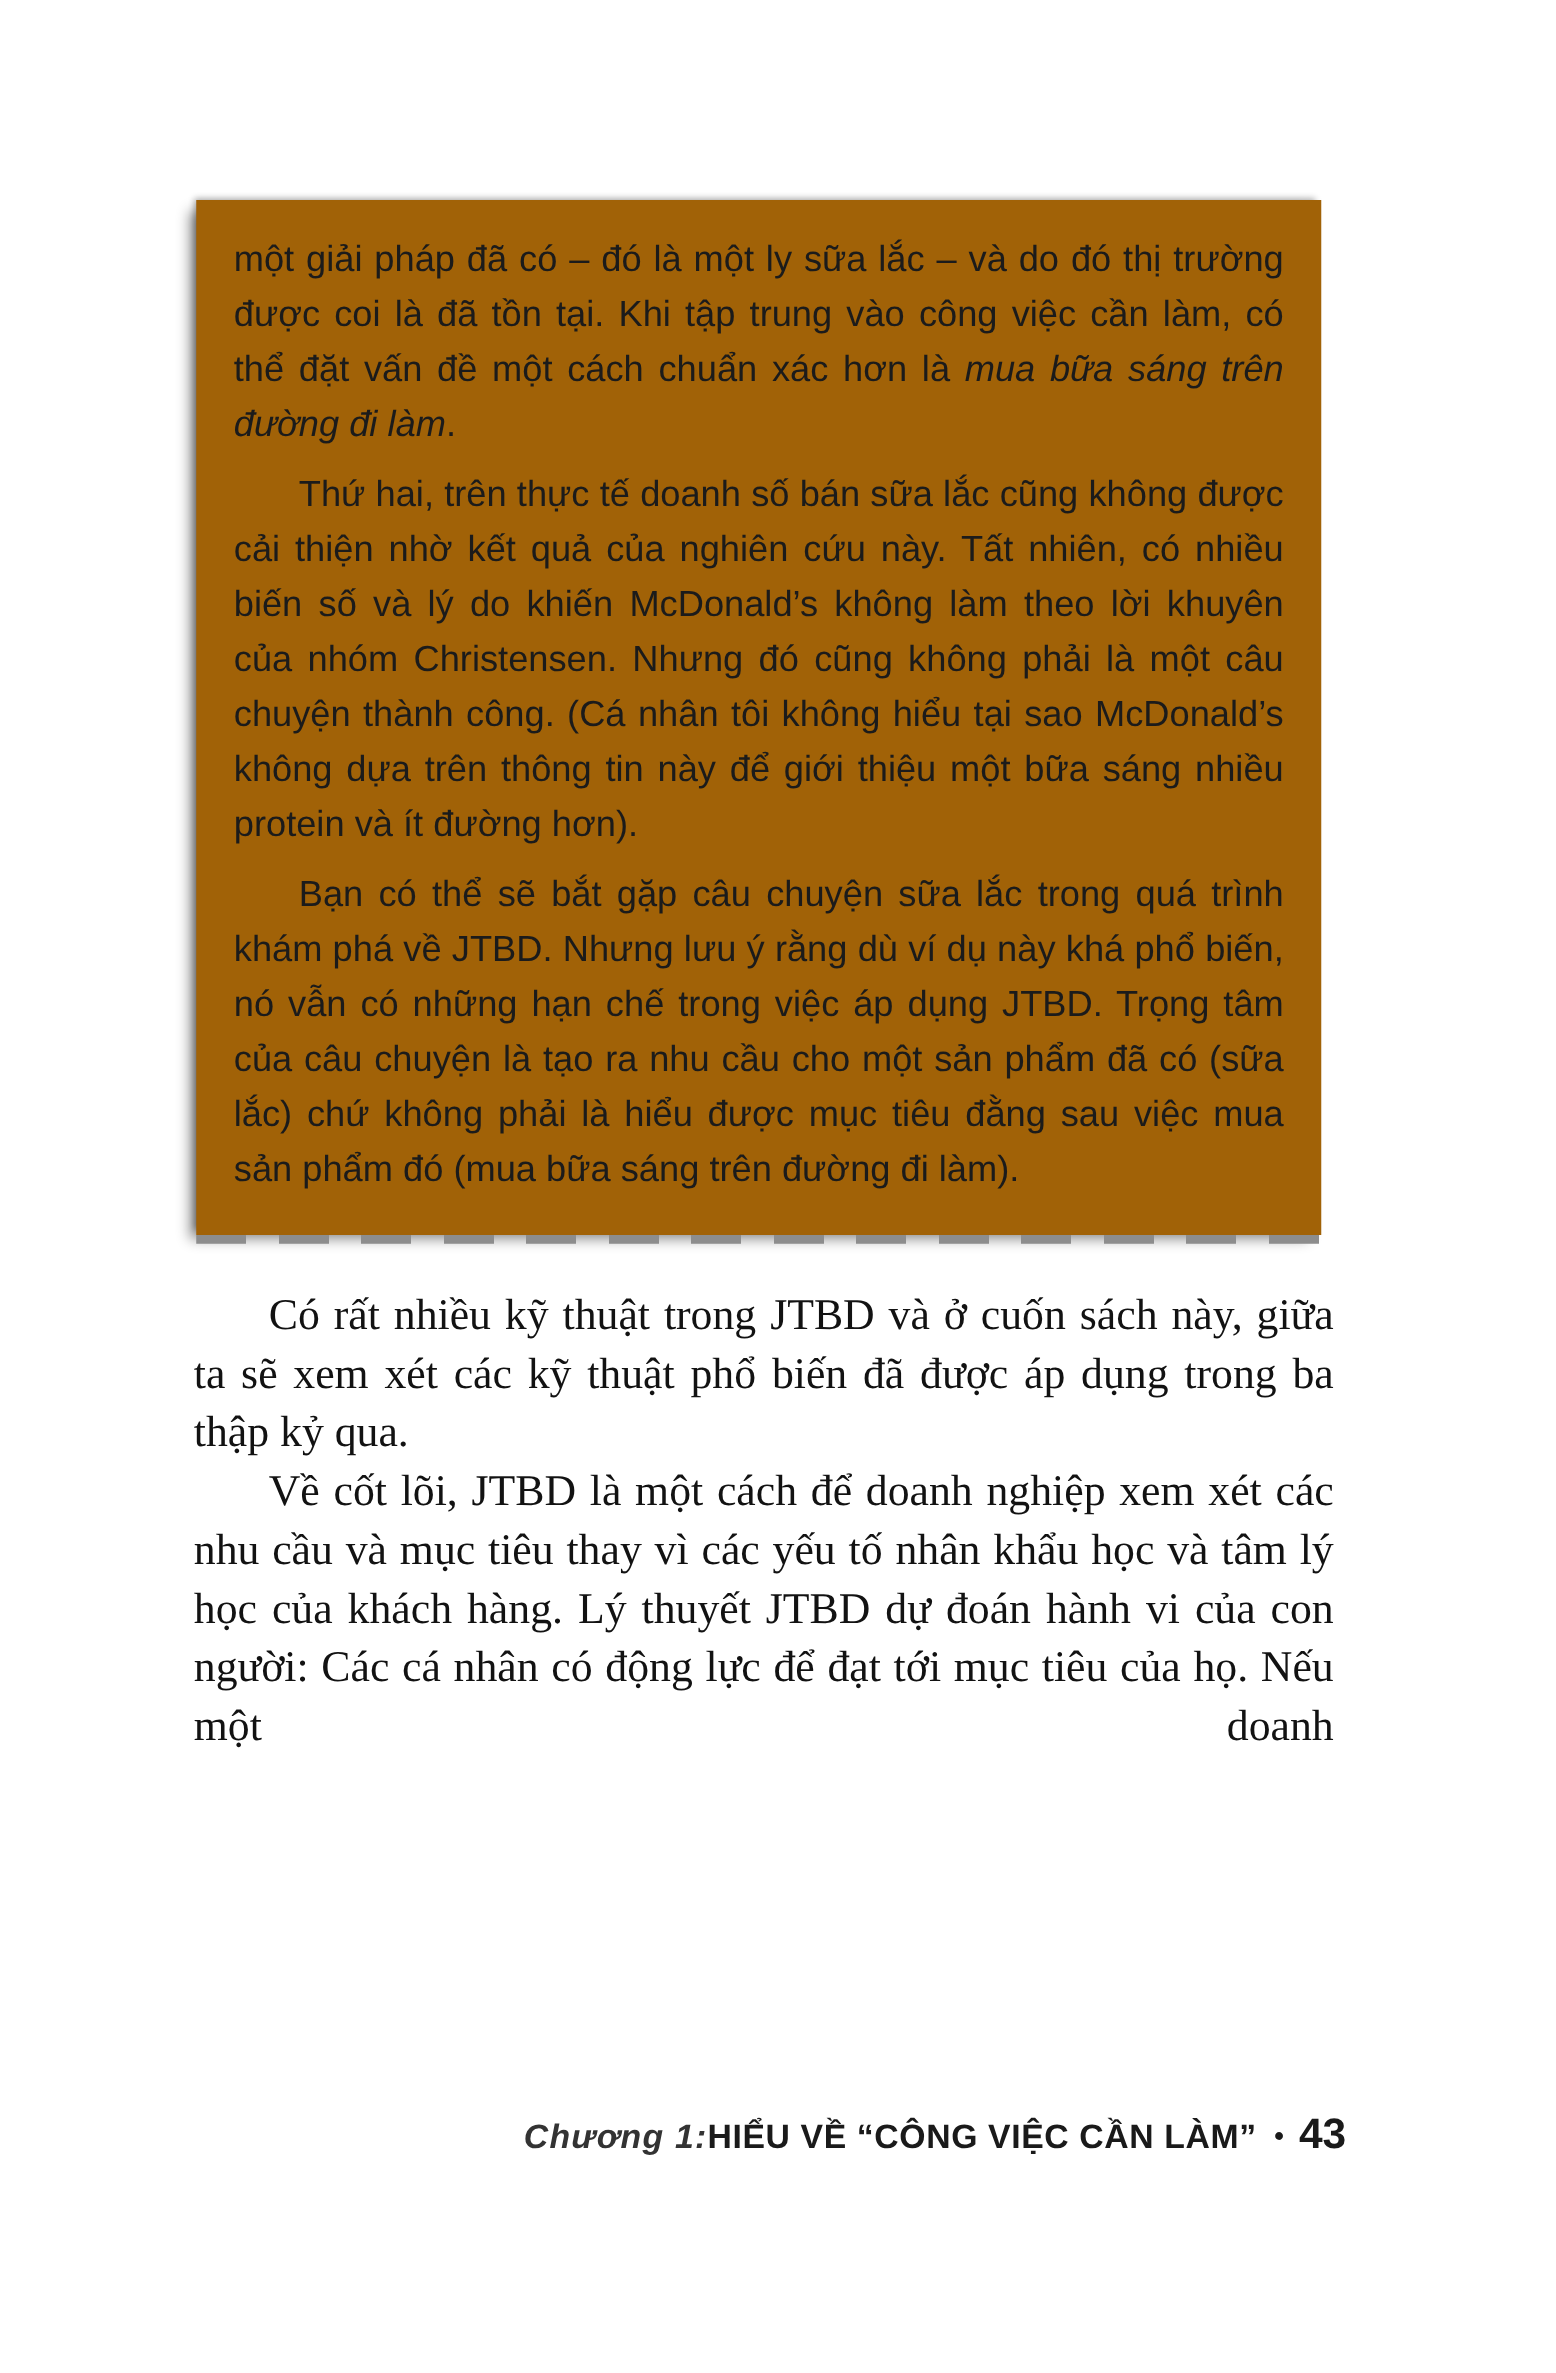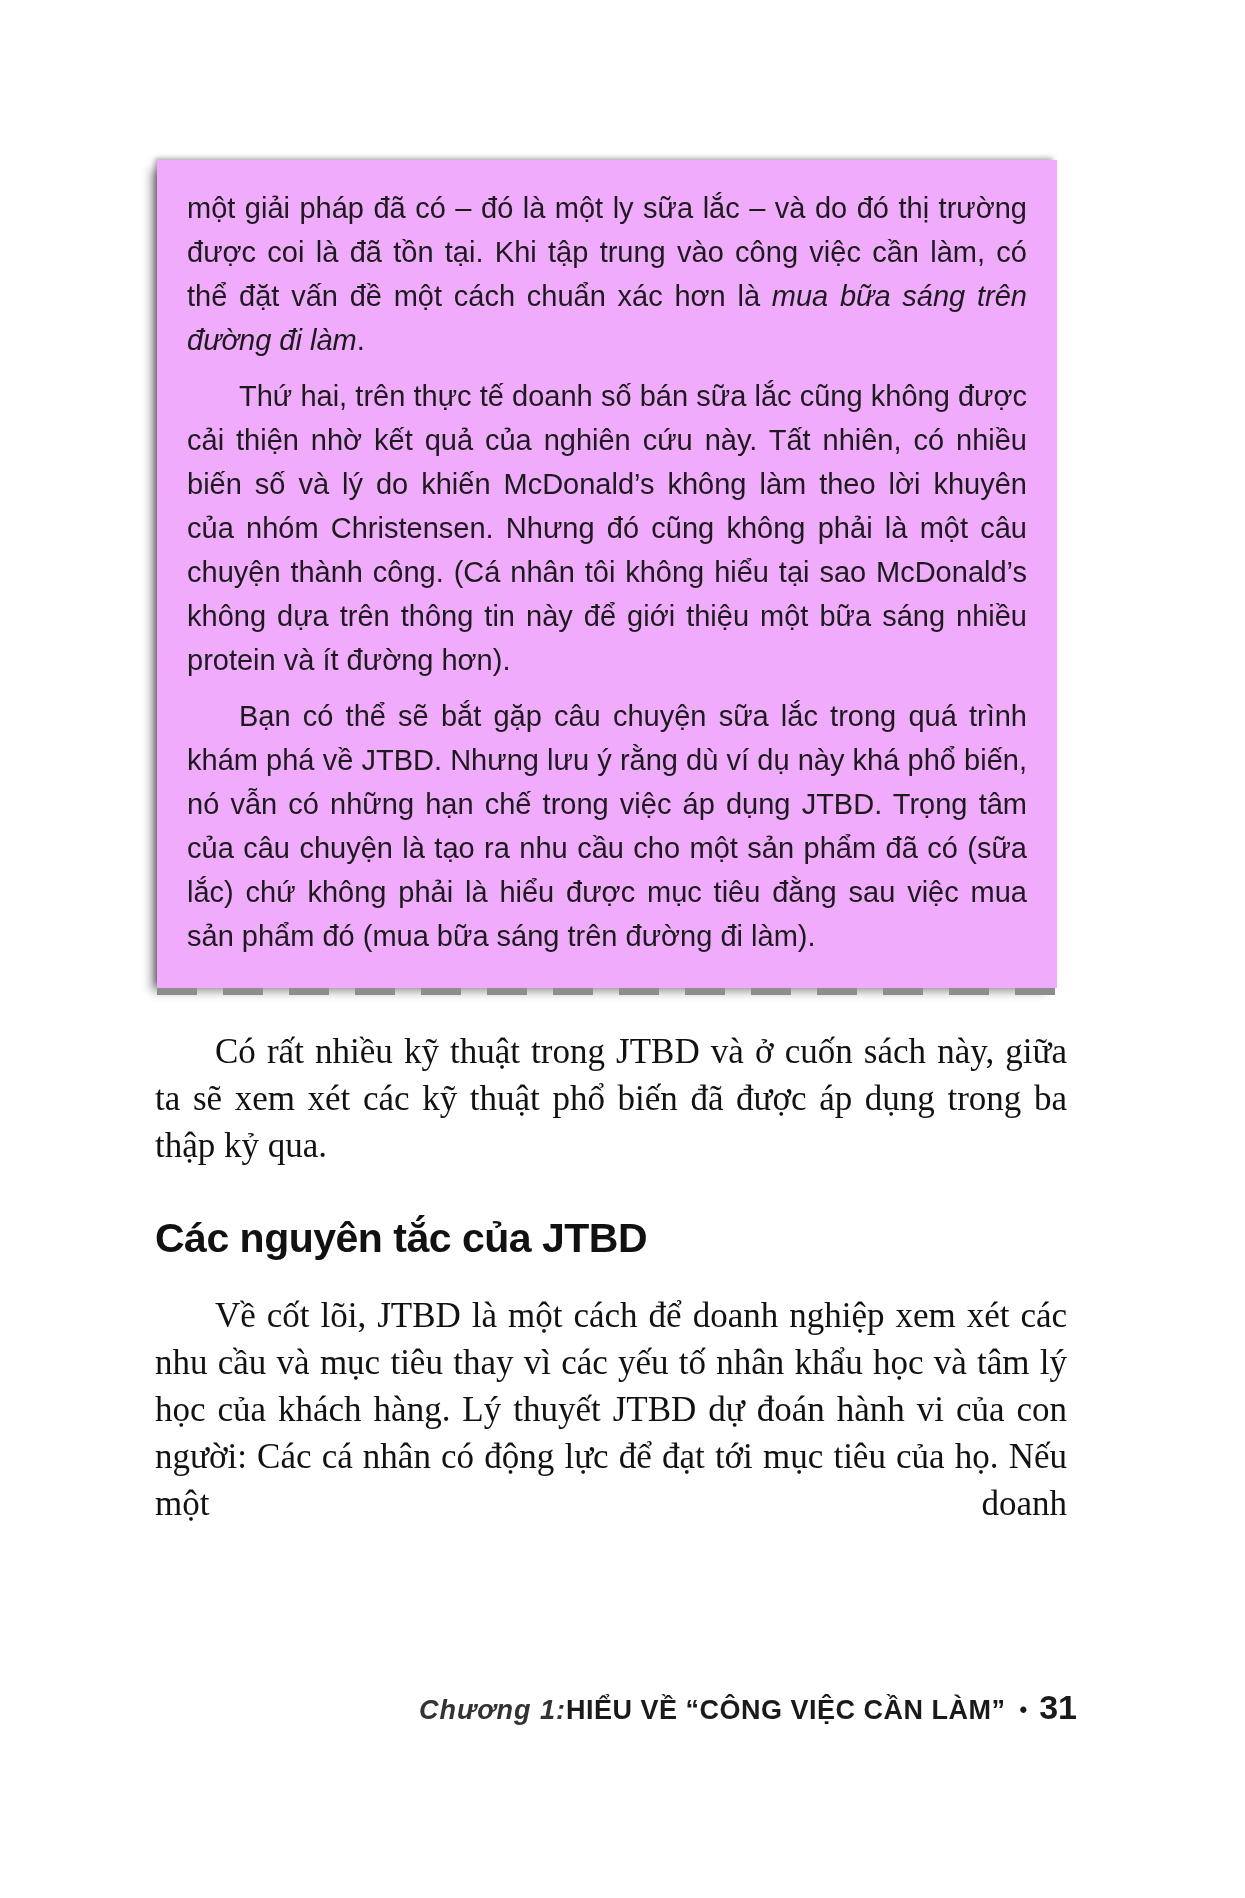--- a/index.html
+++ b/index.html
@@ -15,21 +15,21 @@
     overflow: hidden;
   }
 
   
   .callout {
     position: absolute;
     left: 157px; top: 160px;
     width: 900px;
     box-sizing: border-box;
     padding: 26px 30px 30px 30px;
-    background: #f0abfc;
+    background: #a16207;
     box-shadow:
       -8px 6px 10px -3px rgba(0,0,0,0.45),
       -3px -3px 5px -1px rgba(0,0,0,0.32);
   }
   .callout::after {           
     content: "";
     position: absolute;
     left: 0; right: 0; bottom: -7px;
     height: 7px;
     background: repeating-linear-gradient(
@@ -115,21 +115,20 @@
 <div class="page">
 
   <div class="callout">
     <p><span>một giải pháp đã có – đó là một ly sữa lắc – và do đó thị trường được coi là đã tồn tại. Khi tập trung vào công việc cần làm, có thể đặt vấn đề một cách chuẩn xác hơn là </span><span class="ital">mua bữa sáng trên đường đi làm</span><span>.</span></p>
     <p>Thứ hai, trên thực tế doanh số bán sữa lắc cũng không được cải thiện nhờ kết quả của nghiên cứu này. Tất nhiên, có nhiều biến số và lý do khiến McDonald’s không làm theo lời khuyên của nhóm Christensen. Nhưng đó cũng không phải là một câu chuyện thành công. (Cá nhân tôi không hiểu tại sao McDonald’s không dựa trên thông tin này để giới thiệu một bữa sáng nhiều protein và ít đường hơn).</p>
     <p>Bạn có thể sẽ bắt gặp câu chuyện sữa lắc trong quá trình khám phá về JTBD. Nhưng lưu ý rằng dù ví dụ này khá phổ biến, nó vẫn có những hạn chế trong việc áp dụng JTBD. Trọng tâm của câu chuyện là tạo ra nhu cầu cho một sản phẩm đã có (sữa lắc) chứ không phải là hiểu được mục tiêu đằng sau việc mua sản phẩm đó (mua bữa sáng trên đường đi làm).</p>
   </div>
 
   <div class="bodycol">
     <p class="indent gap">Có rất nhiều kỹ thuật trong JTBD và ở cuốn sách này, giữa ta sẽ xem xét các kỹ thuật phổ biến đã được áp dụng trong ba thập kỷ qua.</p>
-    <h2 class="section-heading">Các nguyên tắc của JTBD</h2>
     <p class="indent continues">Về cốt lõi, JTBD là một cách để doanh nghiệp xem xét các nhu cầu và mục tiêu thay vì các yếu tố nhân khẩu học và tâm lý học của khách hàng. Lý thuyết JTBD dự đoán hành vi của con người: Các cá nhân có động lực để đạt tới mục tiêu của họ. Nếu một doanh</p>
   </div>
 
   <div class="footer">
-    <span class="chapter-label">Chương 1:</span><span class="chapter-title">HIỂU VỀ “CÔNG VIỆC CẦN LÀM”</span><span class="dot">•</span><span class="page-number">31</span>
+    <span class="chapter-label">Chương 1:</span><span class="chapter-title">HIỂU VỀ “CÔNG VIỆC CẦN LÀM”</span><span class="dot">•</span><span class="page-number">43</span>
   </div>
 
 </div>
 
 </body></html>

